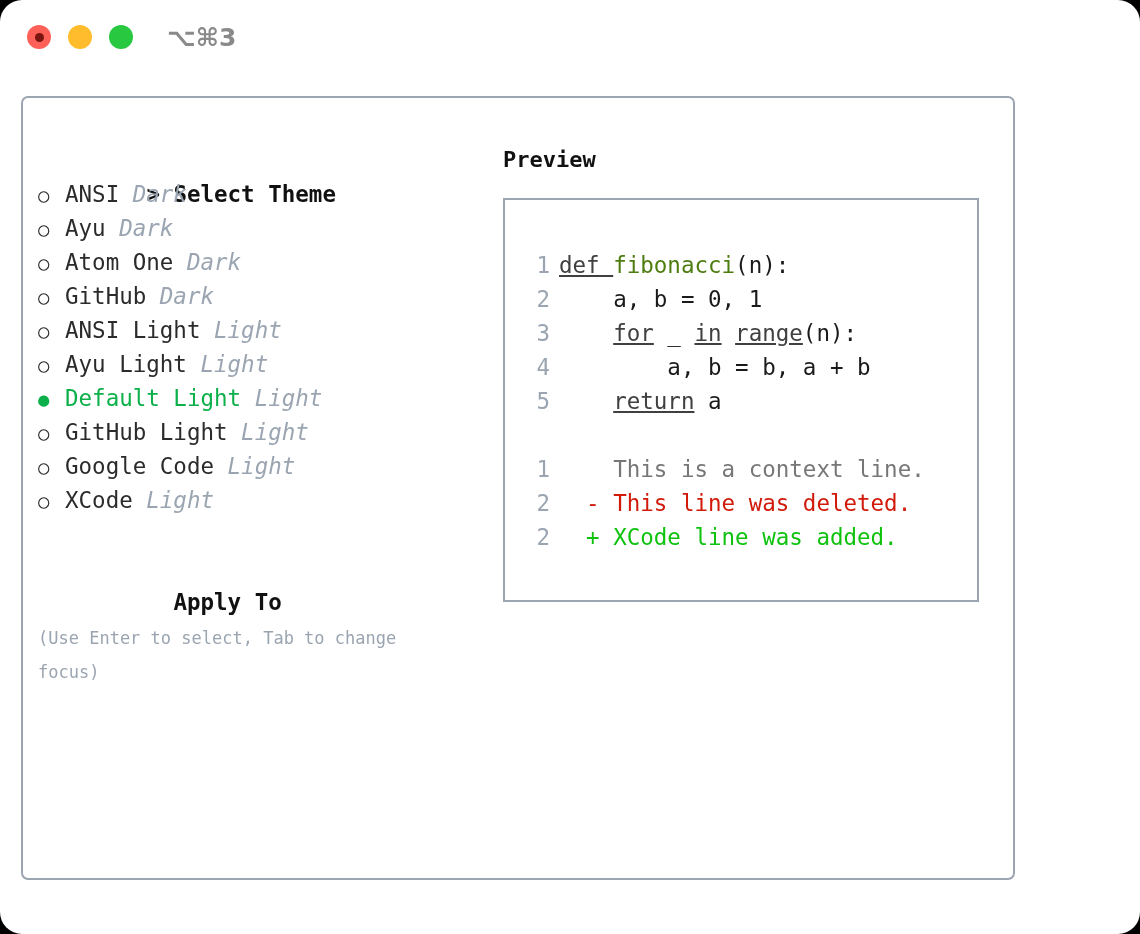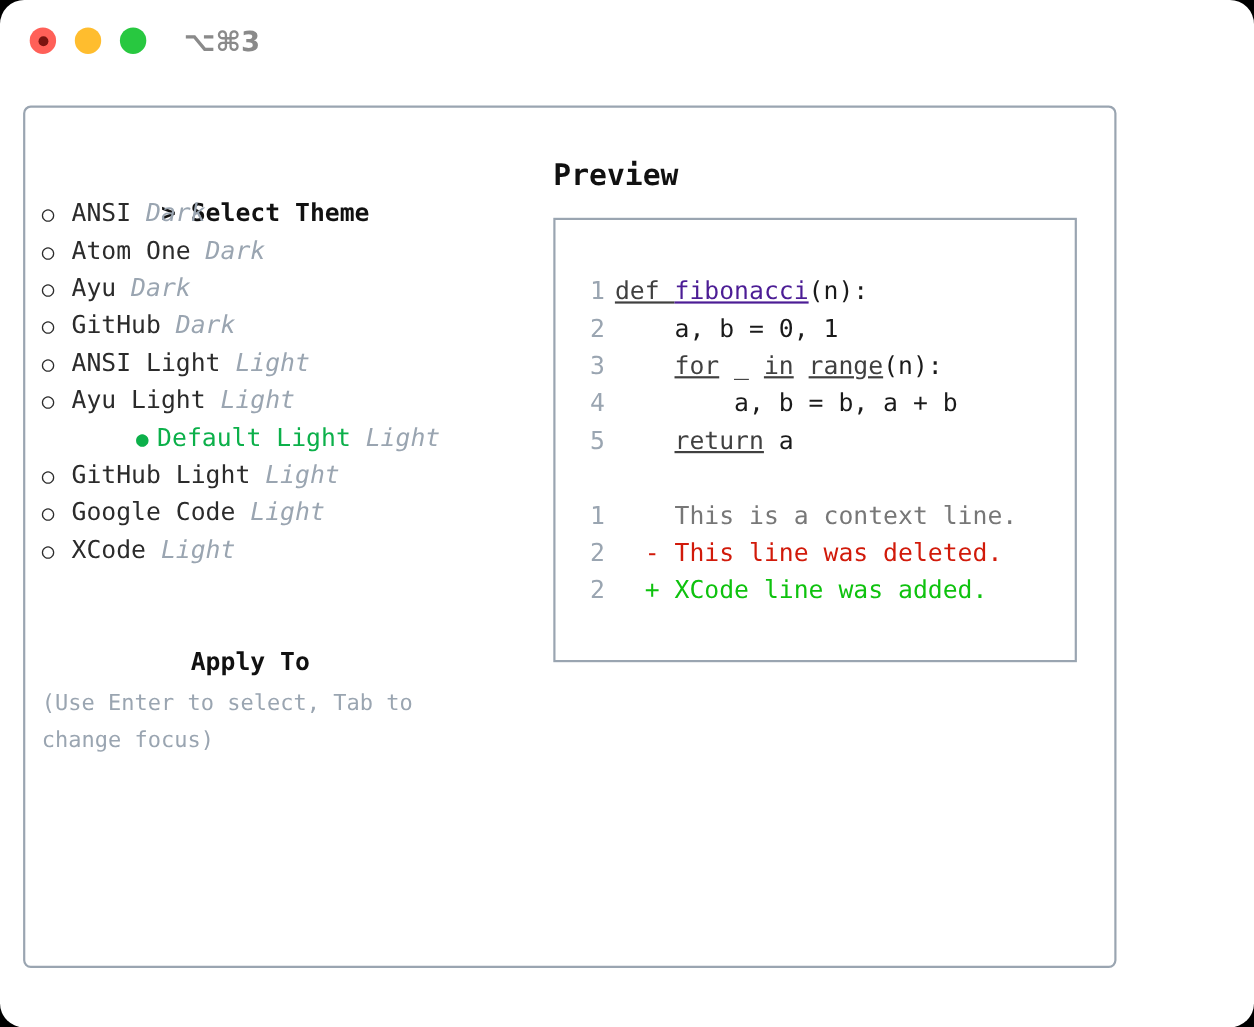--- a/index.html
+++ b/index.html
@@ -102,44 +102,44 @@
 
   .bullet {
     display: inline-block;
     width: 27px;
   }
   .bullet.marker-empty::before { content: "\25CB"; font-size: 19px; }
   .bullet.marker-filled::before { content: "\25CF"; font-size: 19px; }
   .bullet.marker-arrow::before { content: ">"; font-weight: 700; }
   .bullet.marker-none::before  { content: " "; }
 
-  .row.selected { color: #0cb04a; text-align: center; }
+  .row.selected { color: #0cb04a; }
   .row.selected .bullet { color: #0cb04a; }
 
   .tag { color: #9aa5b1; font-style: italic; }
 
   .spacer-line { height: 34px; }
 
   .hint {
     margin-top: 36px;
-    font-size: 20px;
+    font-size: 17px;
     line-height: 34px;
     color: #9aa5b1;
     width: 420px;
     white-space: pre-wrap;
   }
 
   
   .right-col {
     position: absolute;
     left: 480px; top: 45px;
     width: 500px;
   }
   .preview-title {
-    font-size: 27px;
+    font-size: 22px;
     line-height: 34px;
     font-weight: 700;
     color: #111111;
     margin-bottom: 21px;
   }
   .preview-box {
     width: 476px;
     height: 404px;
     border: 2px solid #9aa5b1;
     box-sizing: border-box;
@@ -155,21 +155,21 @@
     color: #1a1a1a;
   }
   .lno {
     display: inline-block;
     width: 27px;
     text-align: right;
     color: #9aa5b1;
     margin-right: 9px;
   }
   .kw  { color: #404040; text-decoration: underline; }
-  .fn  { color: #4c1d95; text-decoration: underline; }
+  .fn  { color: #4d7c0f; }
   .plain { color: #1a1a1a; }
   .diff-ctx { color: #777777; }
   .diff-del { color: #d11a0a; }
   .diff-add { color: #0ec20e; }
   .blank-line { height: 34px; }
 </style>
 </head>
 <body>
 
 <div class="window">
@@ -186,22 +186,22 @@
   <div class="dialog">
 
     <div class="left-col">
 
       <div class="line hdr">
         <span class="bullet marker-arrow"></span><span>Select Theme</span>
       </div>
 
       <div id="theme-items">
           <div class="line row"><span class="bullet marker-empty"></span><span>ANSI</span><span class="tag"> Dark</span></div>
+          <div class="line row"><span class="bullet marker-empty"></span><span>Ayu</span><span class="tag"> Dark</span></div>
           <div class="line row"><span class="bullet marker-empty"></span><span>Atom One</span><span class="tag"> Dark</span></div>
-          <div class="line row"><span class="bullet marker-empty"></span><span>Ayu</span><span class="tag"> Dark</span></div>
           <div class="line row"><span class="bullet marker-empty"></span><span>GitHub</span><span class="tag"> Dark</span></div>
           <div class="line row"><span class="bullet marker-empty"></span><span>ANSI Light</span><span class="tag"> Light</span></div>
           <div class="line row"><span class="bullet marker-empty"></span><span>Ayu Light</span><span class="tag"> Light</span></div>
           <div class="line row selected"><span class="bullet marker-filled"></span><span>Default Light</span><span class="tag"> Light</span></div>
           <div class="line row"><span class="bullet marker-empty"></span><span>GitHub Light</span><span class="tag"> Light</span></div>
           <div class="line row"><span class="bullet marker-empty"></span><span>Google Code</span><span class="tag"> Light</span></div>
           <div class="line row"><span class="bullet marker-empty"></span><span>XCode</span><span class="tag"> Light</span></div>
         </div>
 
       <div class="spacer-line"></div>

